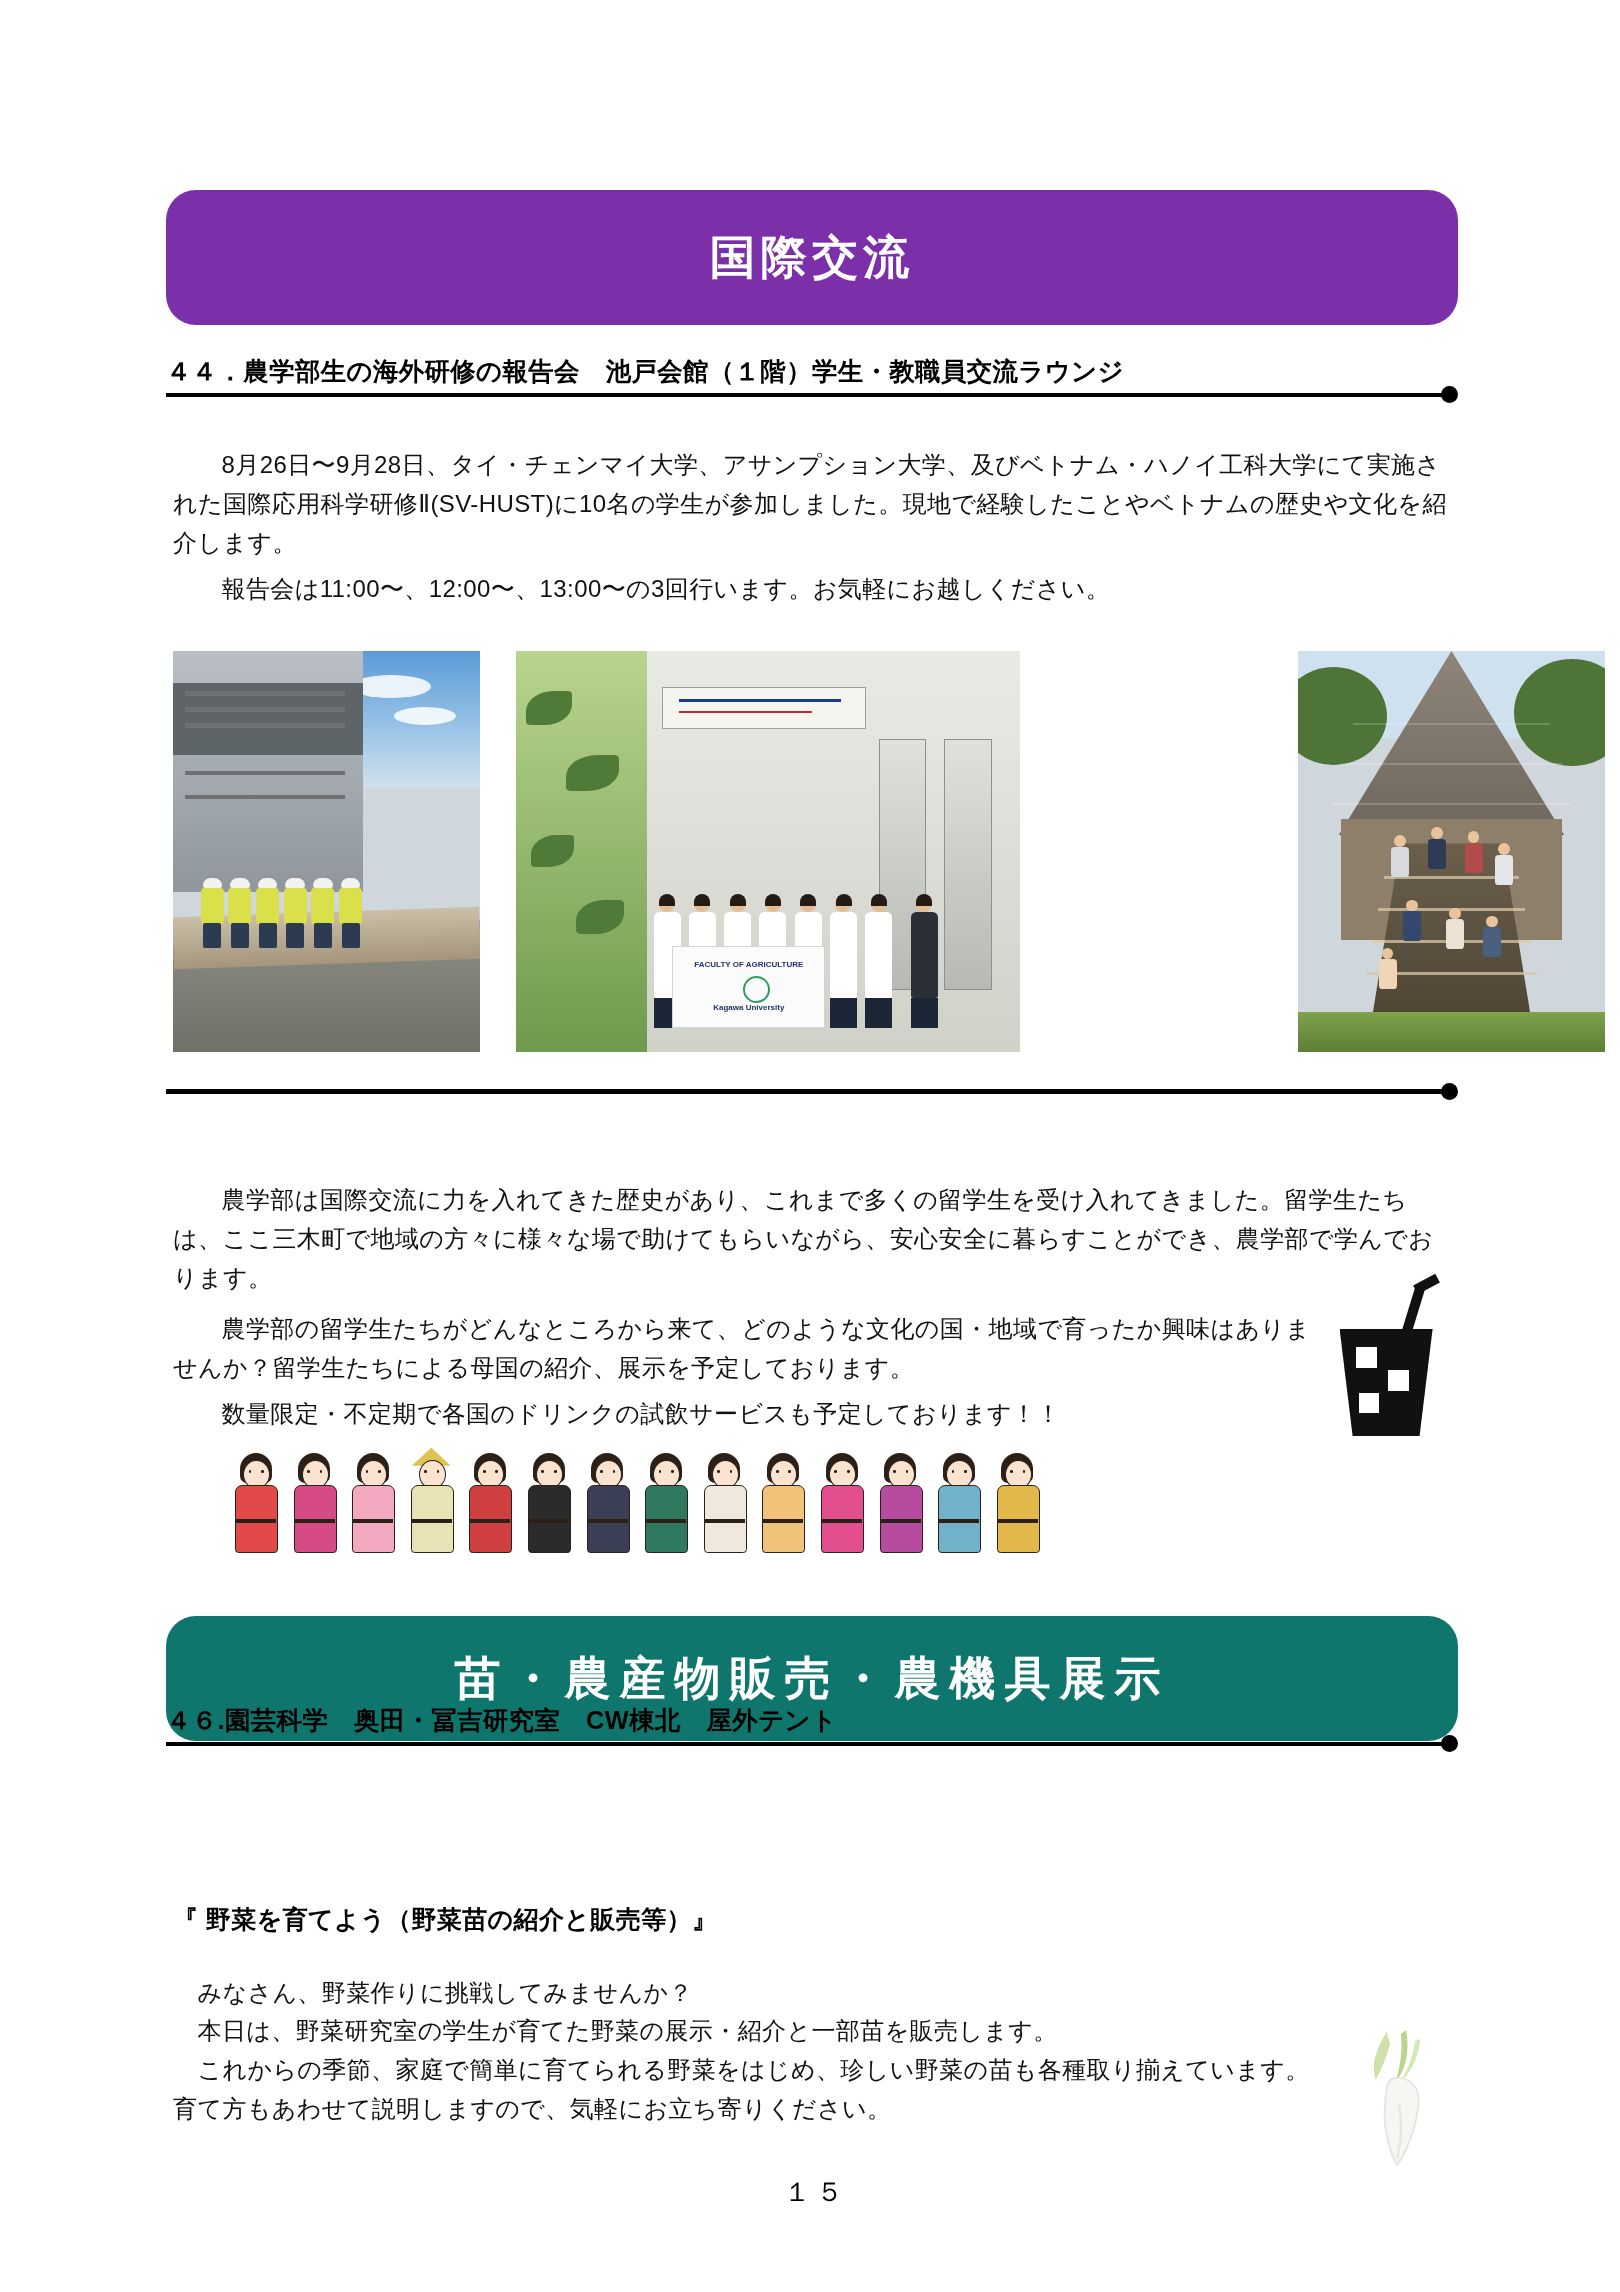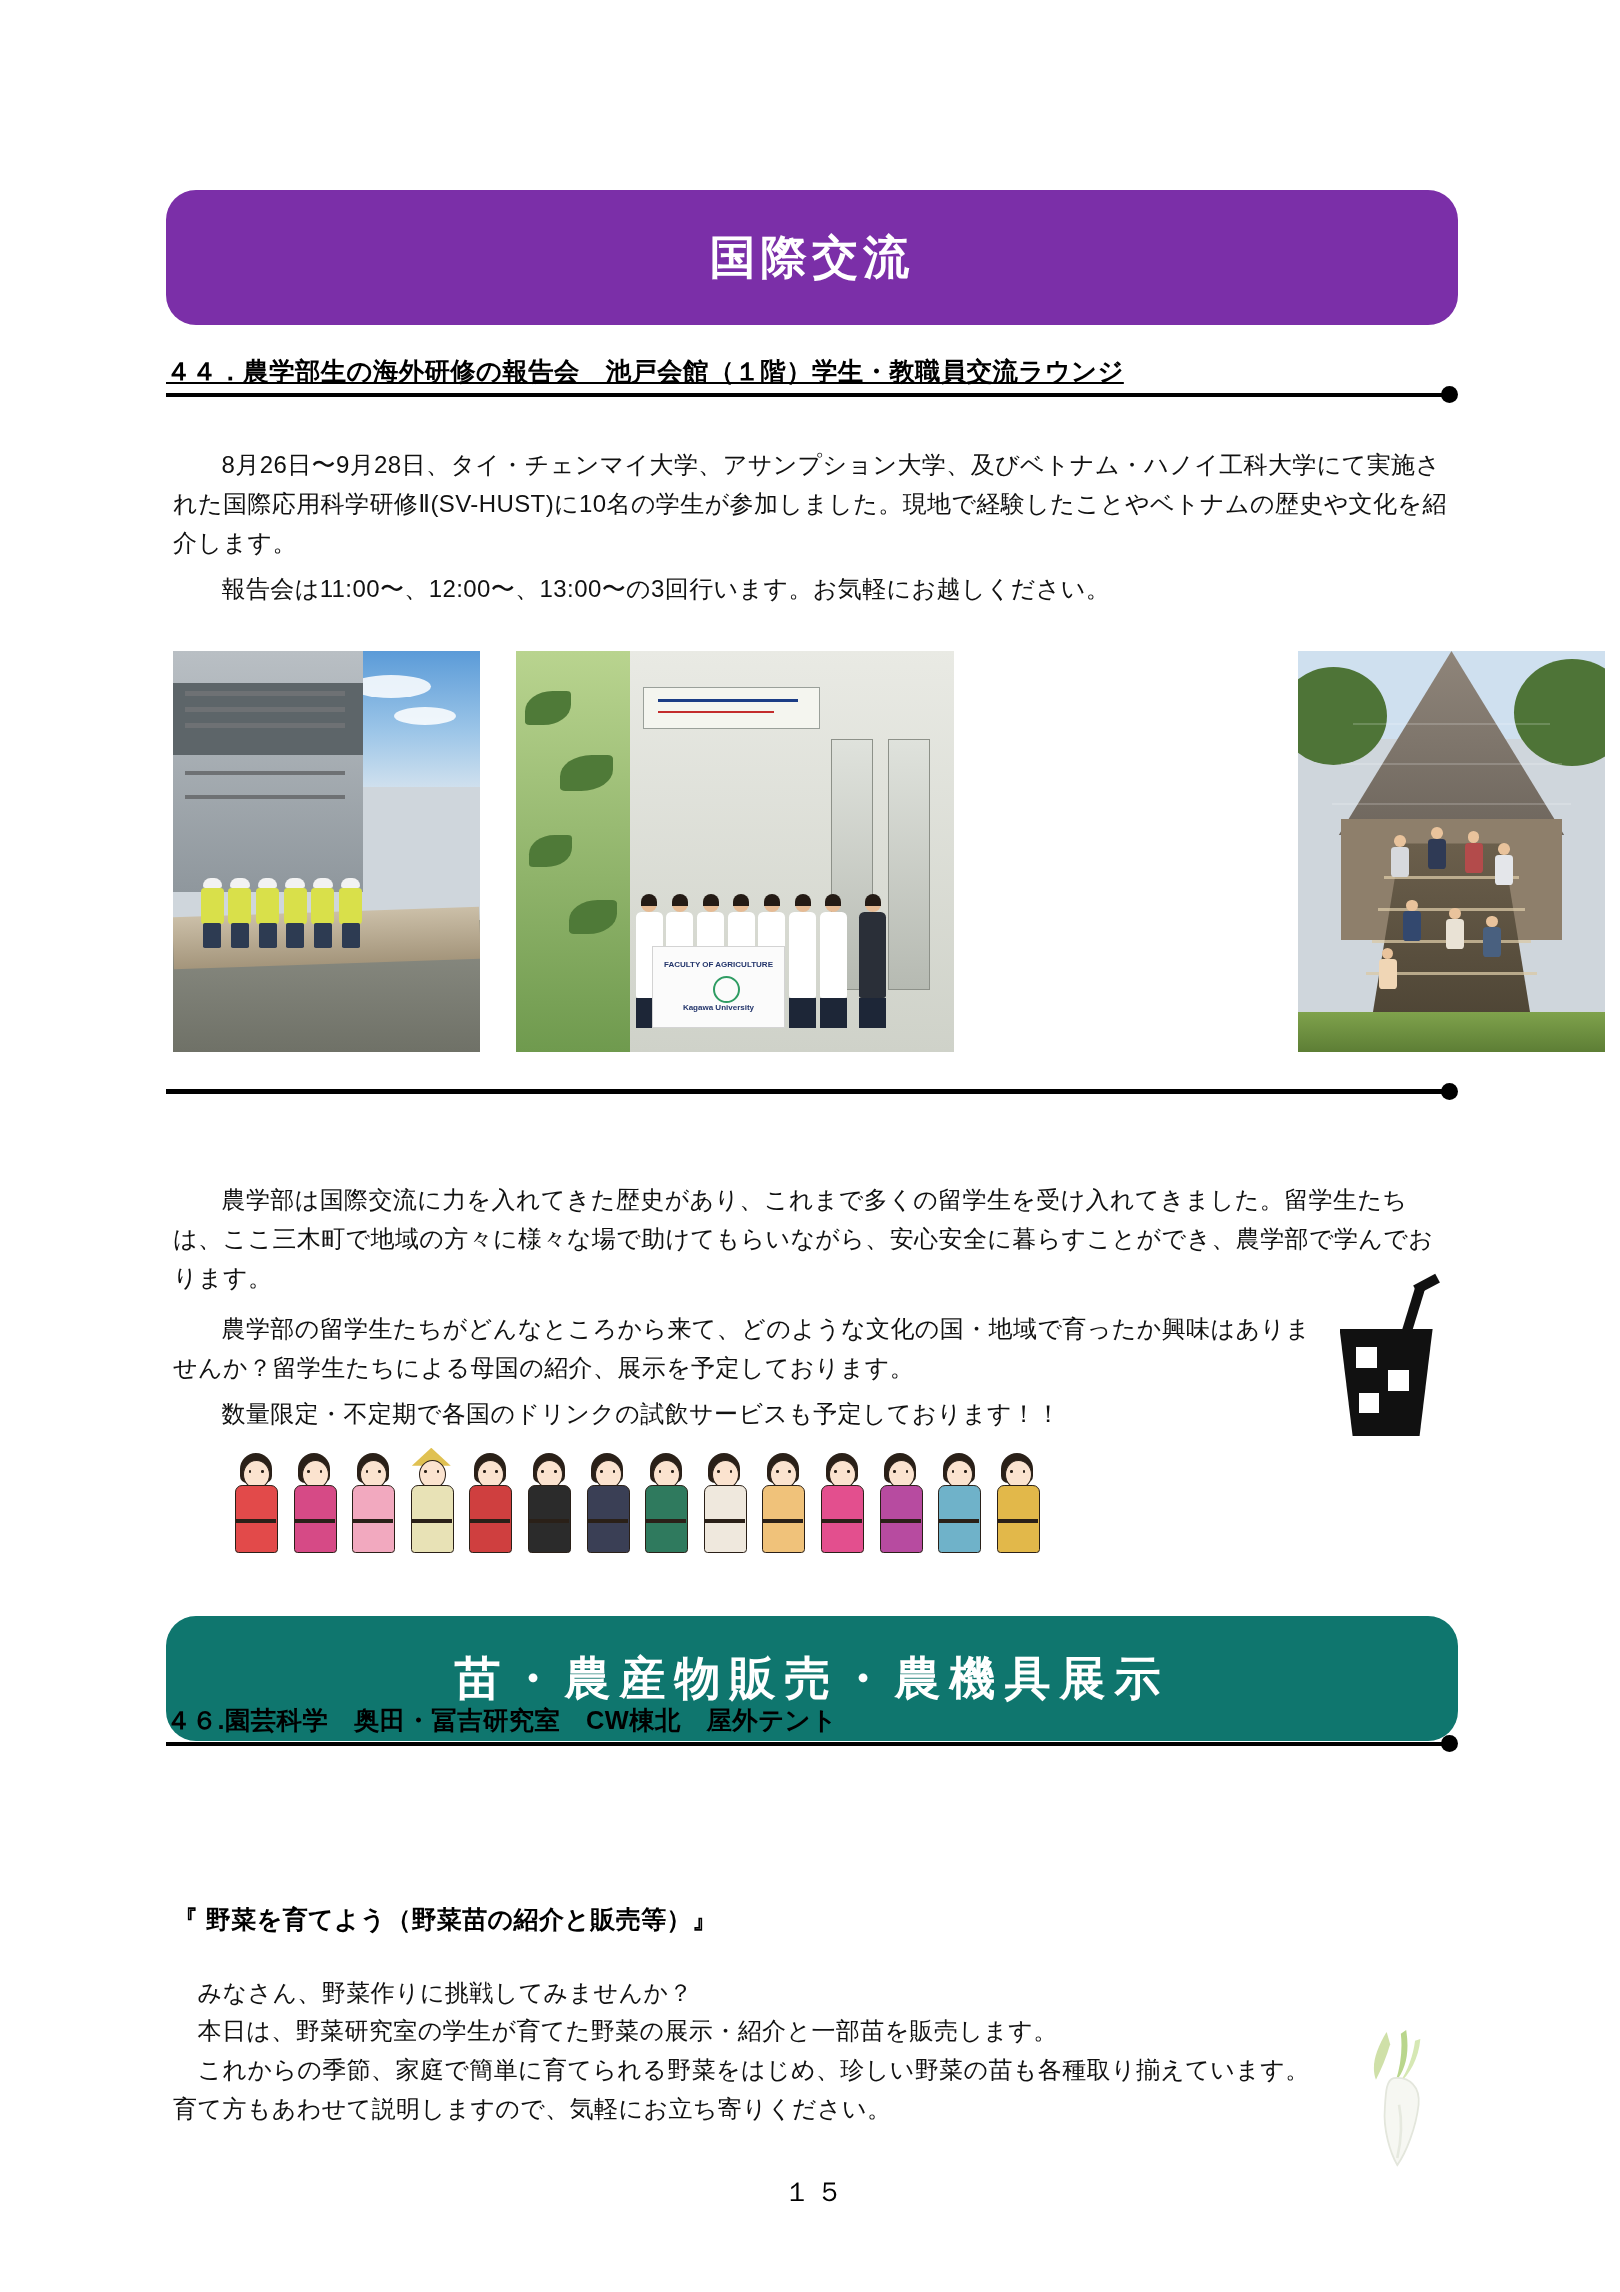--- a/index.html
+++ b/index.html
@@ -218,21 +218,21 @@
   .radish { position:absolute; }
 </style>
 </head>
 <body>
 
 <div class="page">
   <div class="content">
 
     <div class="banner banner-purple">国際交流</div>
 
-    <div class="item-head" style="top:356px;text-decoration:underline;">
+    <div class="item-head" style="top:356px;">
       <div class="title">４４．農学部生の海外研修の報告会　池戸会館（１階）学生・教職員交流ラウンジ</div>
       <div class="rule"></div>
     </div>
 
     <div class="para indent" style="left:7.1px; top:446px; width:1276px;">　8月26日〜9月28日、タイ・チェンマイ大学、アサンプション大学、及びベトナム・ハノイ工科大学にて実施された国際応用科学研修Ⅱ(SV-HUST)に10名の学生が参加しました。現地で経験したことやベトナムの歴史や文化を紹介します。</div>
 
     <div class="para indent" style="left:7.1px; top:570px; width:1276px;">　報告会は11:00〜、12:00〜、13:00〜の3回行います。お気軽にお越しください。</div>
 
     <div class="photo" style="left:7.1px; top:651px; width:307px; height:401px;">
       <div class="ph-inner">
@@ -274,21 +274,21 @@
             <div class="leg"></div>
           </div>
         <div class="p1-person" style="left:54%;">
             <div class="hat"></div>
             <div class="vest"></div>
             <div class="leg"></div>
           </div>
       </div>
     </div>
 
-    <div class="photo" style="left:350px; top:651px; width:438px; height:401px;">
+    <div class="photo" style="left:350px; top:651px; width:504px; height:401px;">
       <div class="ph-inner">
         <div class="p2-bldg"></div>
         <div class="p2-wallL"></div>
         <div class="p2-leaf" style="left:2%; top:10%; width:46px; height:34px;"></div>
         <div class="p2-leaf" style="left:10%; top:26%; width:53px; height:36px;"></div>
         <div class="p2-leaf" style="left:3%; top:46%; width:43px; height:32px;"></div>
         <div class="p2-leaf" style="left:12%; top:62%; width:48px; height:34px;"></div>
         <div class="p2-sign">
           <div class="p2-signline" style="top:26%; width:80%;"></div>
           <div class="p2-signline" style="top:56%; width:66%; height:2.7px; background:#c32c2c;"></div>

